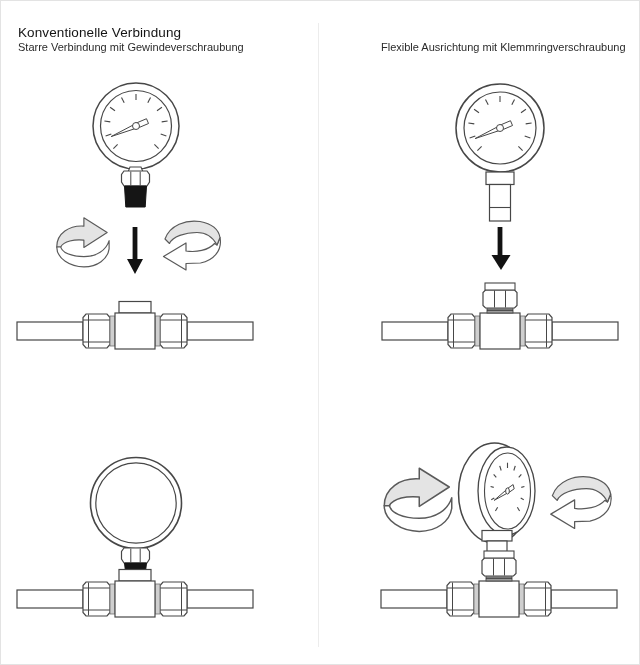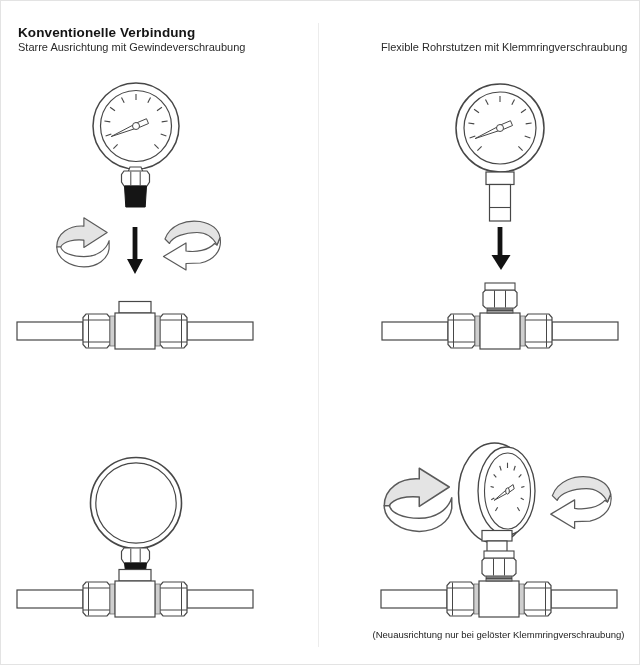--- a/index.html
+++ b/index.html
@@ -7,21 +7,21 @@
     position:relative;
     width:640px;height:665px;
     background:#ffffff;
     border:1px solid #e3e3e3;
     box-sizing:border-box;
     font-family:"Liberation Sans", sans-serif;
     overflow:hidden;
   }
   .col-title{
     position:absolute;top:24px;
-    font-size:13.5px;font-weight:700;color:#141414;
+    font-size:13.5px;font-weight:400;color:#141414;
     letter-spacing:.1px;white-space:nowrap;text-align:center;
   }
   .col-sub{
     position:absolute;top:40px;
     font-size:11px;font-weight:400;color:#2b2b2b;
     white-space:nowrap;
   }
   .t-left{left:17px;}
   .t-right{left:380px;}
   .divider{
@@ -35,24 +35,23 @@
   }
   svg{position:absolute;left:0;top:0;}
   .ln{stroke:#474747;fill:#ffffff;}
 </style>
 </head>
 <body>
 
 <div class="page">
 
   <div class="col-title t-left">Konventionelle Verbindung</div>
-  <div class="col-sub   t-left">Starre Ausrichtung mit Gewindeverschraubung</div>
-  <div class="col-sub   t-right">Flexible Rohrstutzen mit Klemmringverschraubung</div>
+  <div class="col-sub   t-left">Starre Verbindung mit Gewindeverschraubung</div>
+  <div class="col-sub   t-right">Flexible Ausrichtung mit Klemmringverschraubung</div>
   <div class="divider"></div>
-  <div class="footnote">(Neuausrichtung nur bei gelöster Klemmringverschraubung)</div>
 
   <svg width="640" height="665" viewBox="0 0 640 665">
     <defs>
 
       <g id="dial43">
         <g stroke="#474747" stroke-width="1.1" vector-effect="non-scaling-stroke">
           <line x1="-22.6" y1="22.6" x2="-18.4" y2="18.4" vector-effect="non-scaling-stroke"></line>
           <line x1="-30.4" y1="9.9" x2="-24.7" y2="8.0" vector-effect="non-scaling-stroke"></line>
           <line x1="-31.6" y1="-5.0" x2="-25.7" y2="-4.1" vector-effect="non-scaling-stroke"></line>
           <line x1="-25.9" y1="-18.8" x2="-21.0" y2="-15.3" vector-effect="non-scaling-stroke"></line>

